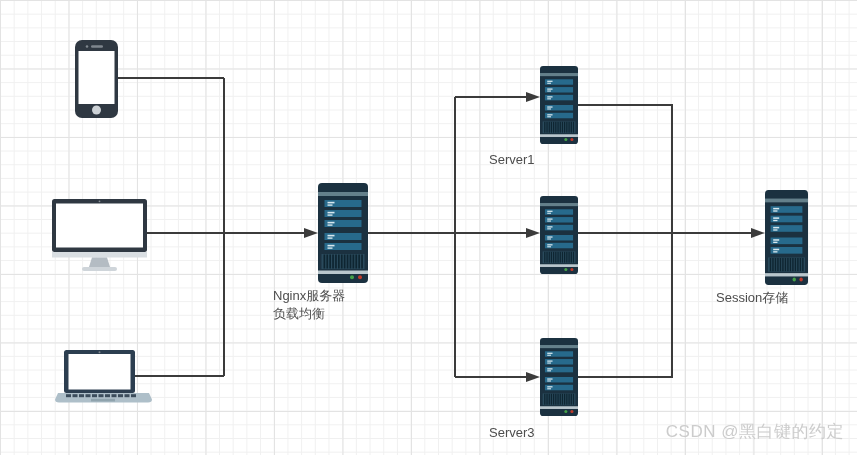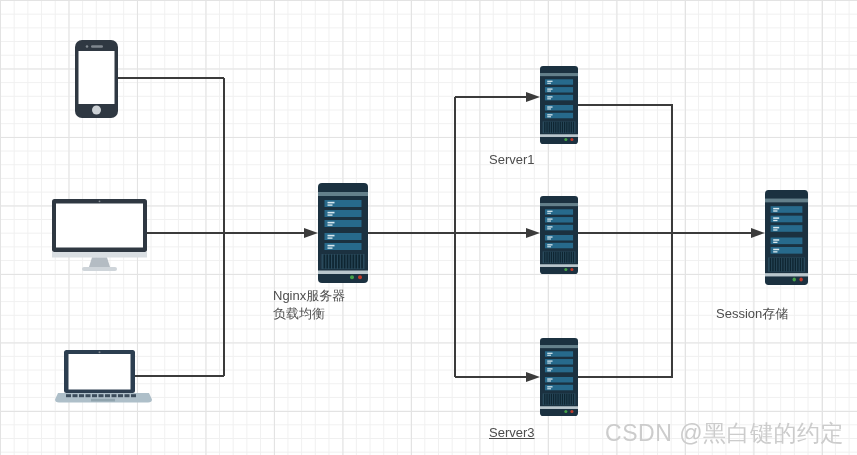--- a/index.html
+++ b/index.html
@@ -15,22 +15,22 @@
     font-family:"Liberation Sans", sans-serif;
   }
   .edges{position:absolute;left:0;top:0;width:857px;height:455px;}
   .node{position:absolute;}
   .node svg{display:block;width:100%;height:100%;}
   .shape-label{
     position:absolute;width:140px;text-align:left;
     font-size:13px;line-height:18px;color:#4d4d4d;white-space:nowrap;
   }
   .watermark{
-    position:absolute;right:13px;bottom:6px;
-    font-size:23px;color:#cccccc;letter-spacing:0.5px;
+    position:absolute;right:13px;bottom:12px;
+    font-size:17px;color:#cccccc;letter-spacing:0.5px;
   }
 </style>
 </head>
 <body>
 
 <div class="canvas">
 
   <svg class="edges" viewBox="0 0 857 455">
     <g stroke="#3b3b3b" stroke-width="2" fill="none">
       <polyline points="117,78 224,78"></polyline>
@@ -293,18 +293,18 @@
         <circle cx="34" cy="94.2" r="2" fill="#43a047"></circle>
         <circle cx="42" cy="94.2" r="2" fill="#c0392b"></circle>
       </svg>
     </div>
 
   <div class="shape-label" style="left:273px;top:287px;">
     <div>Nginx服务器</div>
     <div>负载均衡</div>
   </div>
   <div class="shape-label" style="left:489px;top:151px;">Server1</div>
-  <div class="shape-label" style="left:489px;top:424px;text-decoration:underline;">Server3</div>
-  <div class="shape-label" style="left:716px;top:289px;margin-top:16px;">Session存储</div>
+  <div class="shape-label" style="left:489px;top:424px;">Server3</div>
+  <div class="shape-label" style="left:716px;top:289px;">Session存储</div>
 
   <div class="watermark">CSDN @黑白键的约定</div>
 
 </div>
 
 </body></html>

